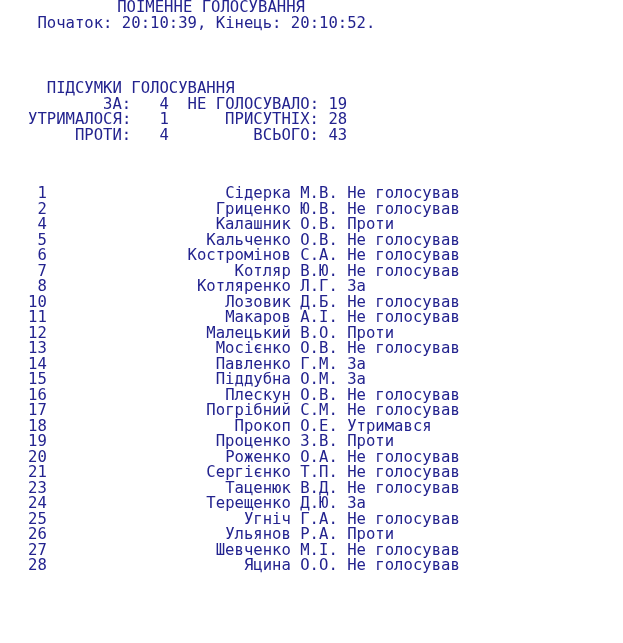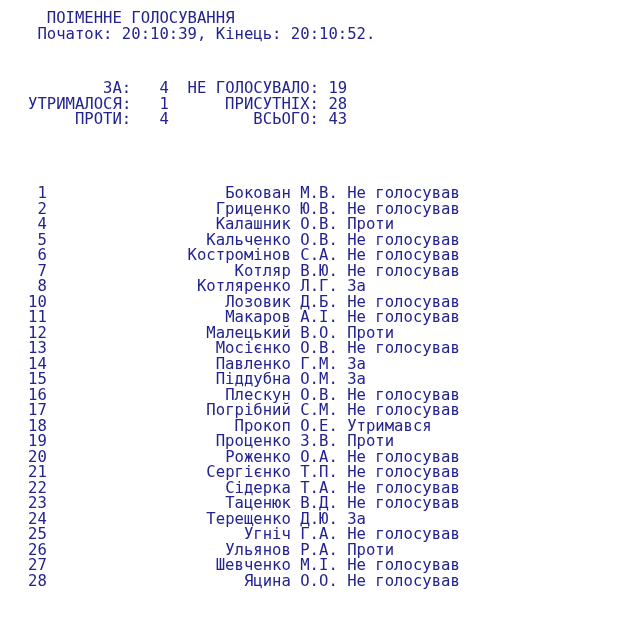--- a/index.html
+++ b/index.html
@@ -4,21 +4,21 @@
 <style>
   html,body{margin:0;padding:0;background:#ffffff;}
   .doc{
     position:relative;
     width:623px;height:643px;
     background:#ffffff;
     font-family:"DejaVu Sans Mono", monospace;
     overflow:hidden;
   }
   .block{position:absolute;left:28px;}
-  #header-block{top:11px;}
+  #header-block{top:0;text-align:center;}
   #summary-block{top:81px;}
   #decision-block{top:154px;}
   #votes-block{top:186px;}
   .text-line{font-size:15.6px;line-height:15.5px;white-space:pre;}
   .ind1{padding-left:1ch;}
   .ind2{padding-left:2ch;}
   .line{font-size:0;height:15.5px;white-space:nowrap;}
   .cell{
     display:inline-block;
     font-size:15.6px;line-height:15.5px;
@@ -32,28 +32,29 @@
 <body>
 
 <div class="doc" id="doc-root" style="color: rgb(35, 35, 143); background: rgb(255, 255, 255);">
 
   <div class="block" id="header-block">
     <div class="text-line ind2">ПОІМЕННЕ ГОЛОСУВАННЯ</div>
     <div class="text-line ind1">Початок: 20:10:39, Кінець: 20:10:52.</div>
   </div>
 
   <div class="block" id="summary-block">
+    <div class="text-line ind2">ПІДСУМКИ ГОЛОСУВАННЯ</div>
     <div class="line"><span class="cell w11 r">ЗА:</span><span class="cell w4 r">4</span><span class="cell w2"></span><span class="cell w14 r">НЕ ГОЛОСУВАЛО:</span><span class="cell w1"></span><span class="cell w2 r">19</span></div>
     <div class="line"><span class="cell w11 r">УТРИМАЛОСЯ:</span><span class="cell w4 r">1</span><span class="cell w2"></span><span class="cell w14 r">ПРИСУТНІХ:</span><span class="cell w1"></span><span class="cell w2 r">28</span></div>
     <div class="line"><span class="cell w11 r">ПРОТИ:</span><span class="cell w4 r">4</span><span class="cell w2"></span><span class="cell w14 r">ВСЬОГО:</span><span class="cell w1"></span><span class="cell w2 r">43</span></div>
   </div>
 
 
   <div class="block" id="votes-block">
-    <div class="line"><span class="cell w2 r">1</span><span class="cell w31 r">Бокован М.В.</span><span class="cell w1"></span><span class="cell">Не голосував</span></div>
+    <div class="line"><span class="cell w2 r">1</span><span class="cell w31 r">Сідерка М.В.</span><span class="cell w1"></span><span class="cell">Не голосував</span></div>
 
     <div class="line"><span class="cell w2 r">2</span><span class="cell w31 r">Гриценко Ю.В.</span><span class="cell w1"></span><span class="cell">Не голосував</span></div>
 
 
     <div class="line"><span class="cell w2 r">4</span><span class="cell w31 r">Калашник О.В.</span><span class="cell w1"></span><span class="cell">Проти</span></div>
 
     <div class="line"><span class="cell w2 r">5</span><span class="cell w31 r">Кальченко О.В.</span><span class="cell w1"></span><span class="cell">Не голосував</span></div>
 
     <div class="line"><span class="cell w2 r">6</span><span class="cell w31 r">Костромінов С.А.</span><span class="cell w1"></span><span class="cell">Не голосував</span></div>
 
@@ -79,21 +80,20 @@
     <div class="line"><span class="cell w2 r">17</span><span class="cell w31 r">Погрібний С.М.</span><span class="cell w1"></span><span class="cell">Не голосував</span></div>
 
     <div class="line"><span class="cell w2 r">18</span><span class="cell w31 r">Прокоп О.Е.</span><span class="cell w1"></span><span class="cell">Утримався</span></div>
 
     <div class="line"><span class="cell w2 r">19</span><span class="cell w31 r">Проценко З.В.</span><span class="cell w1"></span><span class="cell">Проти</span></div>
 
     <div class="line"><span class="cell w2 r">20</span><span class="cell w31 r">Роженко О.А.</span><span class="cell w1"></span><span class="cell">Не голосував</span></div>
 
     <div class="line"><span class="cell w2 r">21</span><span class="cell w31 r">Сергієнко Т.П.</span><span class="cell w1"></span><span class="cell">Не голосував</span></div>
 
-    <div class="line"><span class="cell w2 r">22</span><span class="cell w31 r">Сідерка Т.А.</span><span class="cell w1"></span><span class="cell">Не голосував</span></div>
 
     <div class="line"><span class="cell w2 r">23</span><span class="cell w31 r">Таценюк В.Д.</span><span class="cell w1"></span><span class="cell">Не голосував</span></div>
 
     <div class="line"><span class="cell w2 r">24</span><span class="cell w31 r">Терещенко Д.Ю.</span><span class="cell w1"></span><span class="cell">За</span></div>
 
     <div class="line"><span class="cell w2 r">25</span><span class="cell w31 r">Угніч Г.А.</span><span class="cell w1"></span><span class="cell">Не голосував</span></div>
 
     <div class="line"><span class="cell w2 r">26</span><span class="cell w31 r">Ульянов Р.А.</span><span class="cell w1"></span><span class="cell">Проти</span></div>
 
     <div class="line"><span class="cell w2 r">27</span><span class="cell w31 r">Шевченко М.І.</span><span class="cell w1"></span><span class="cell">Не голосував</span></div>

